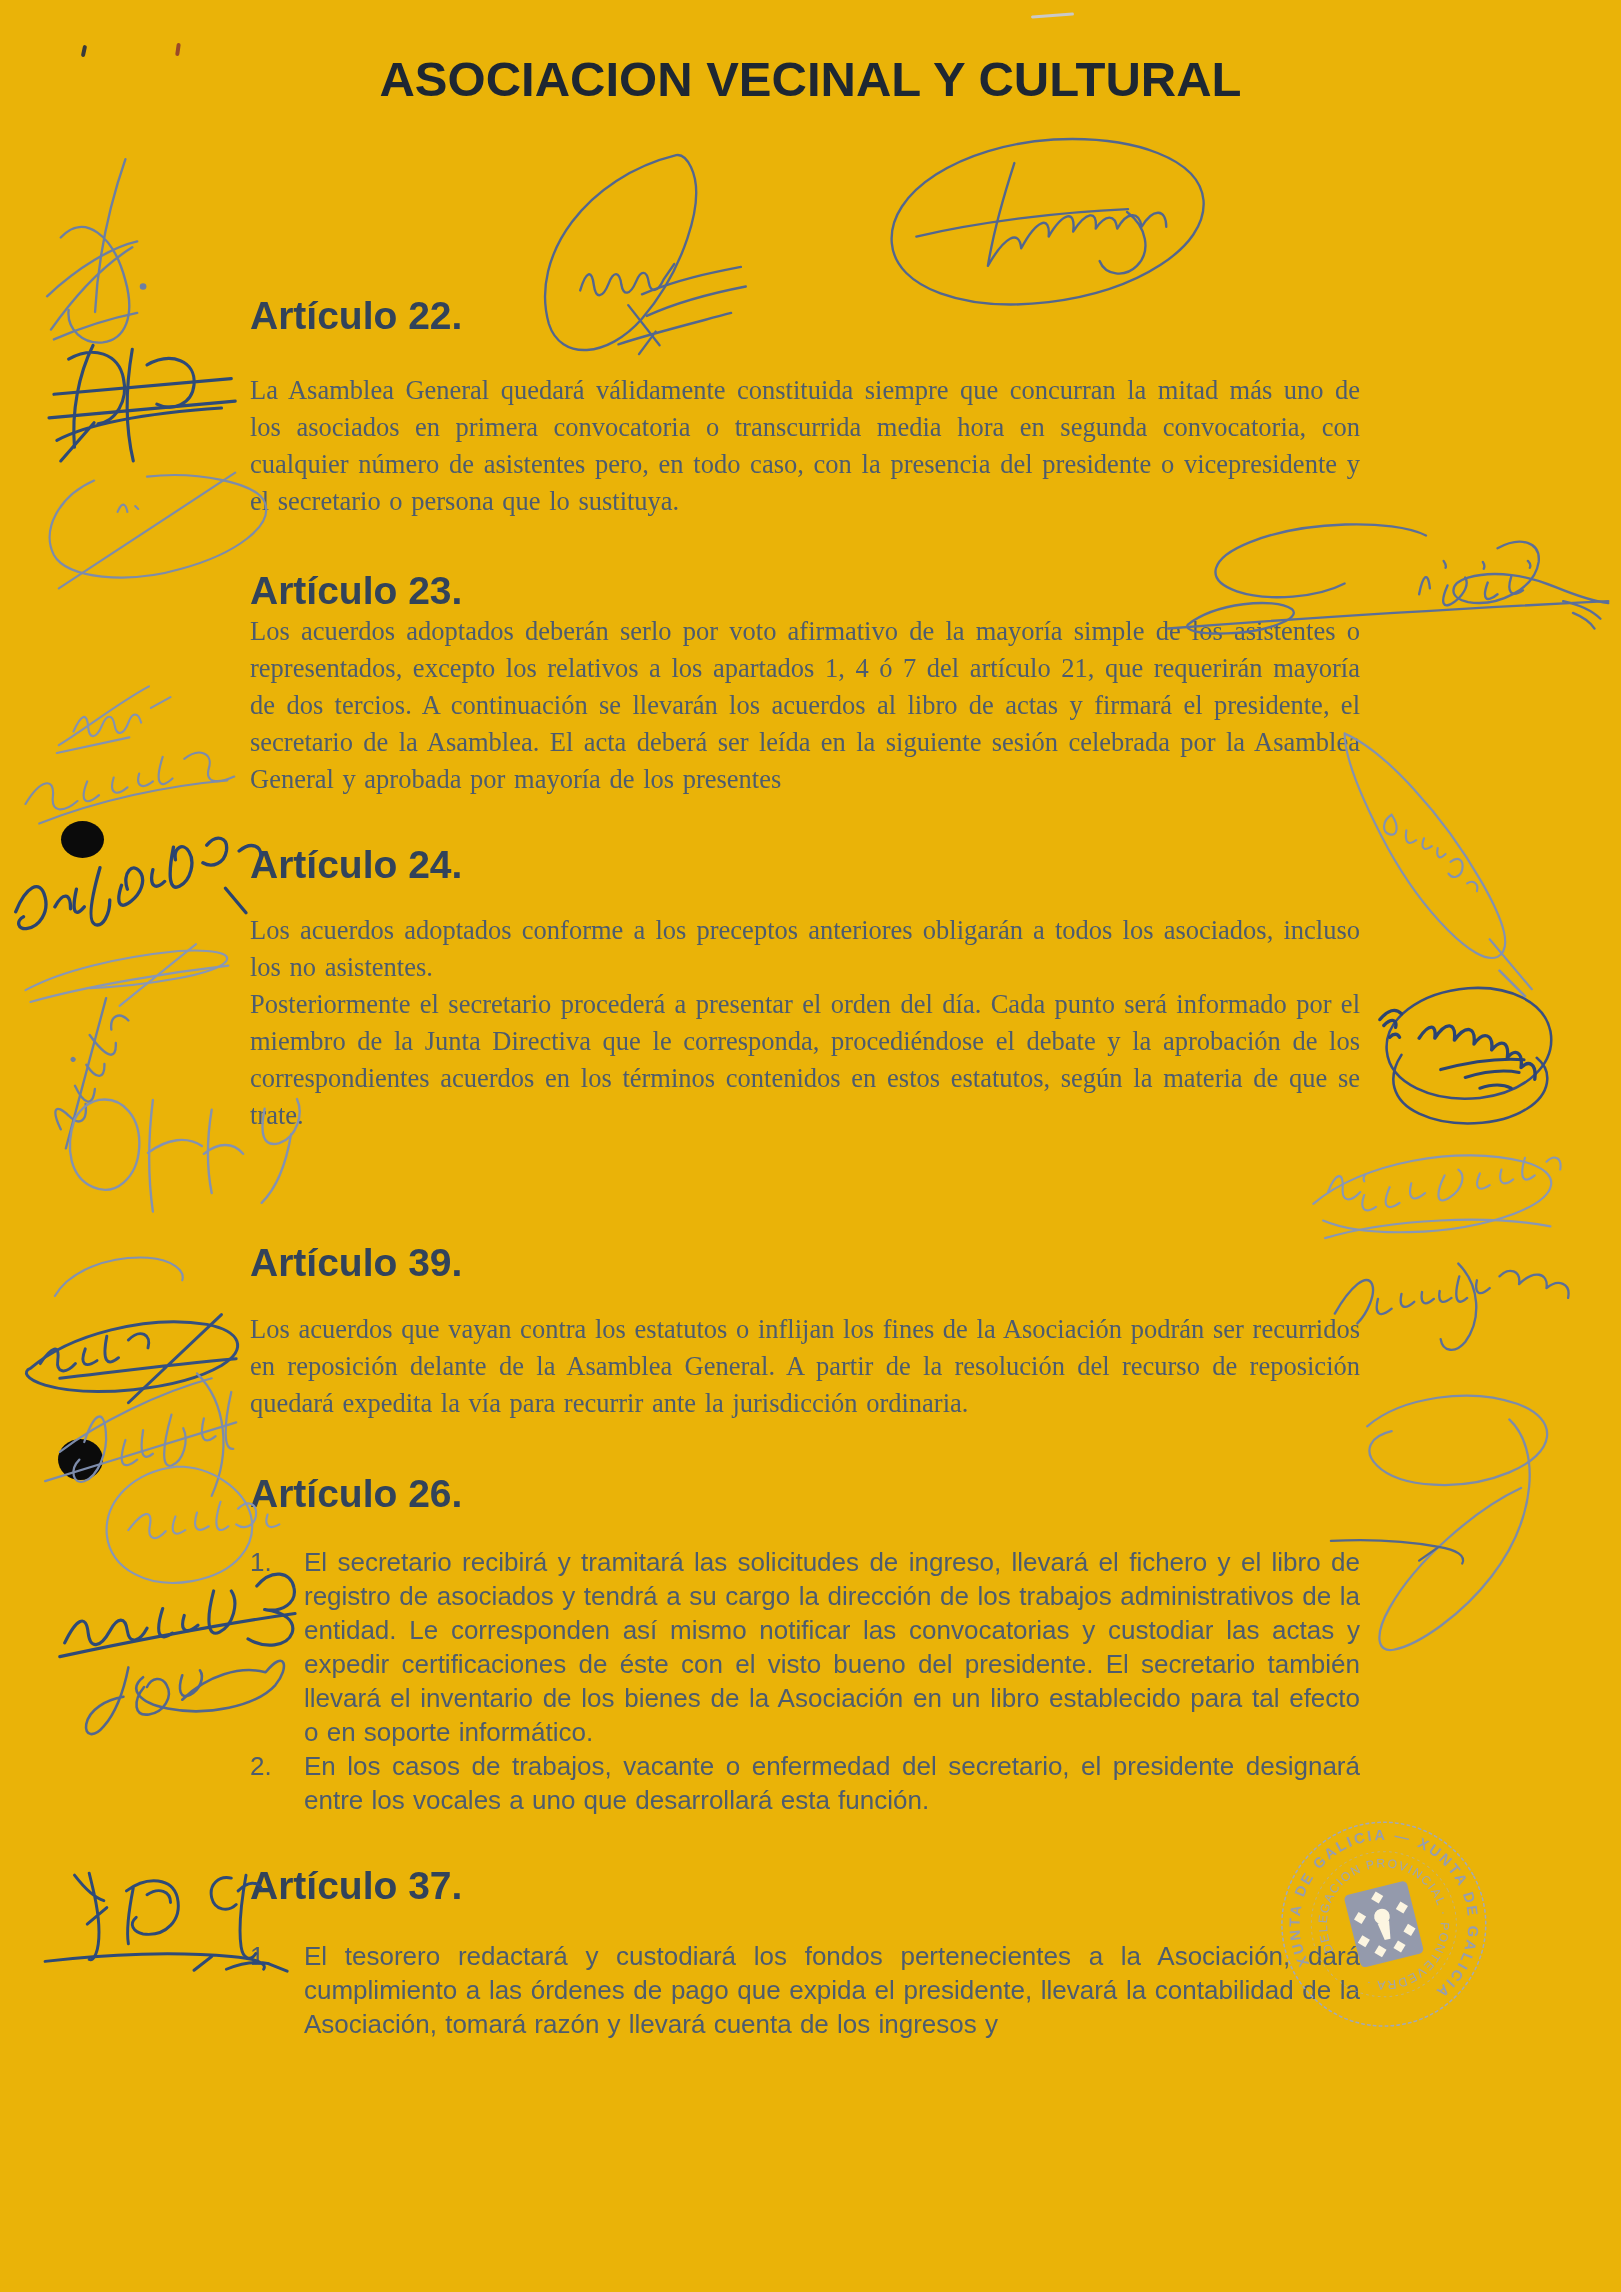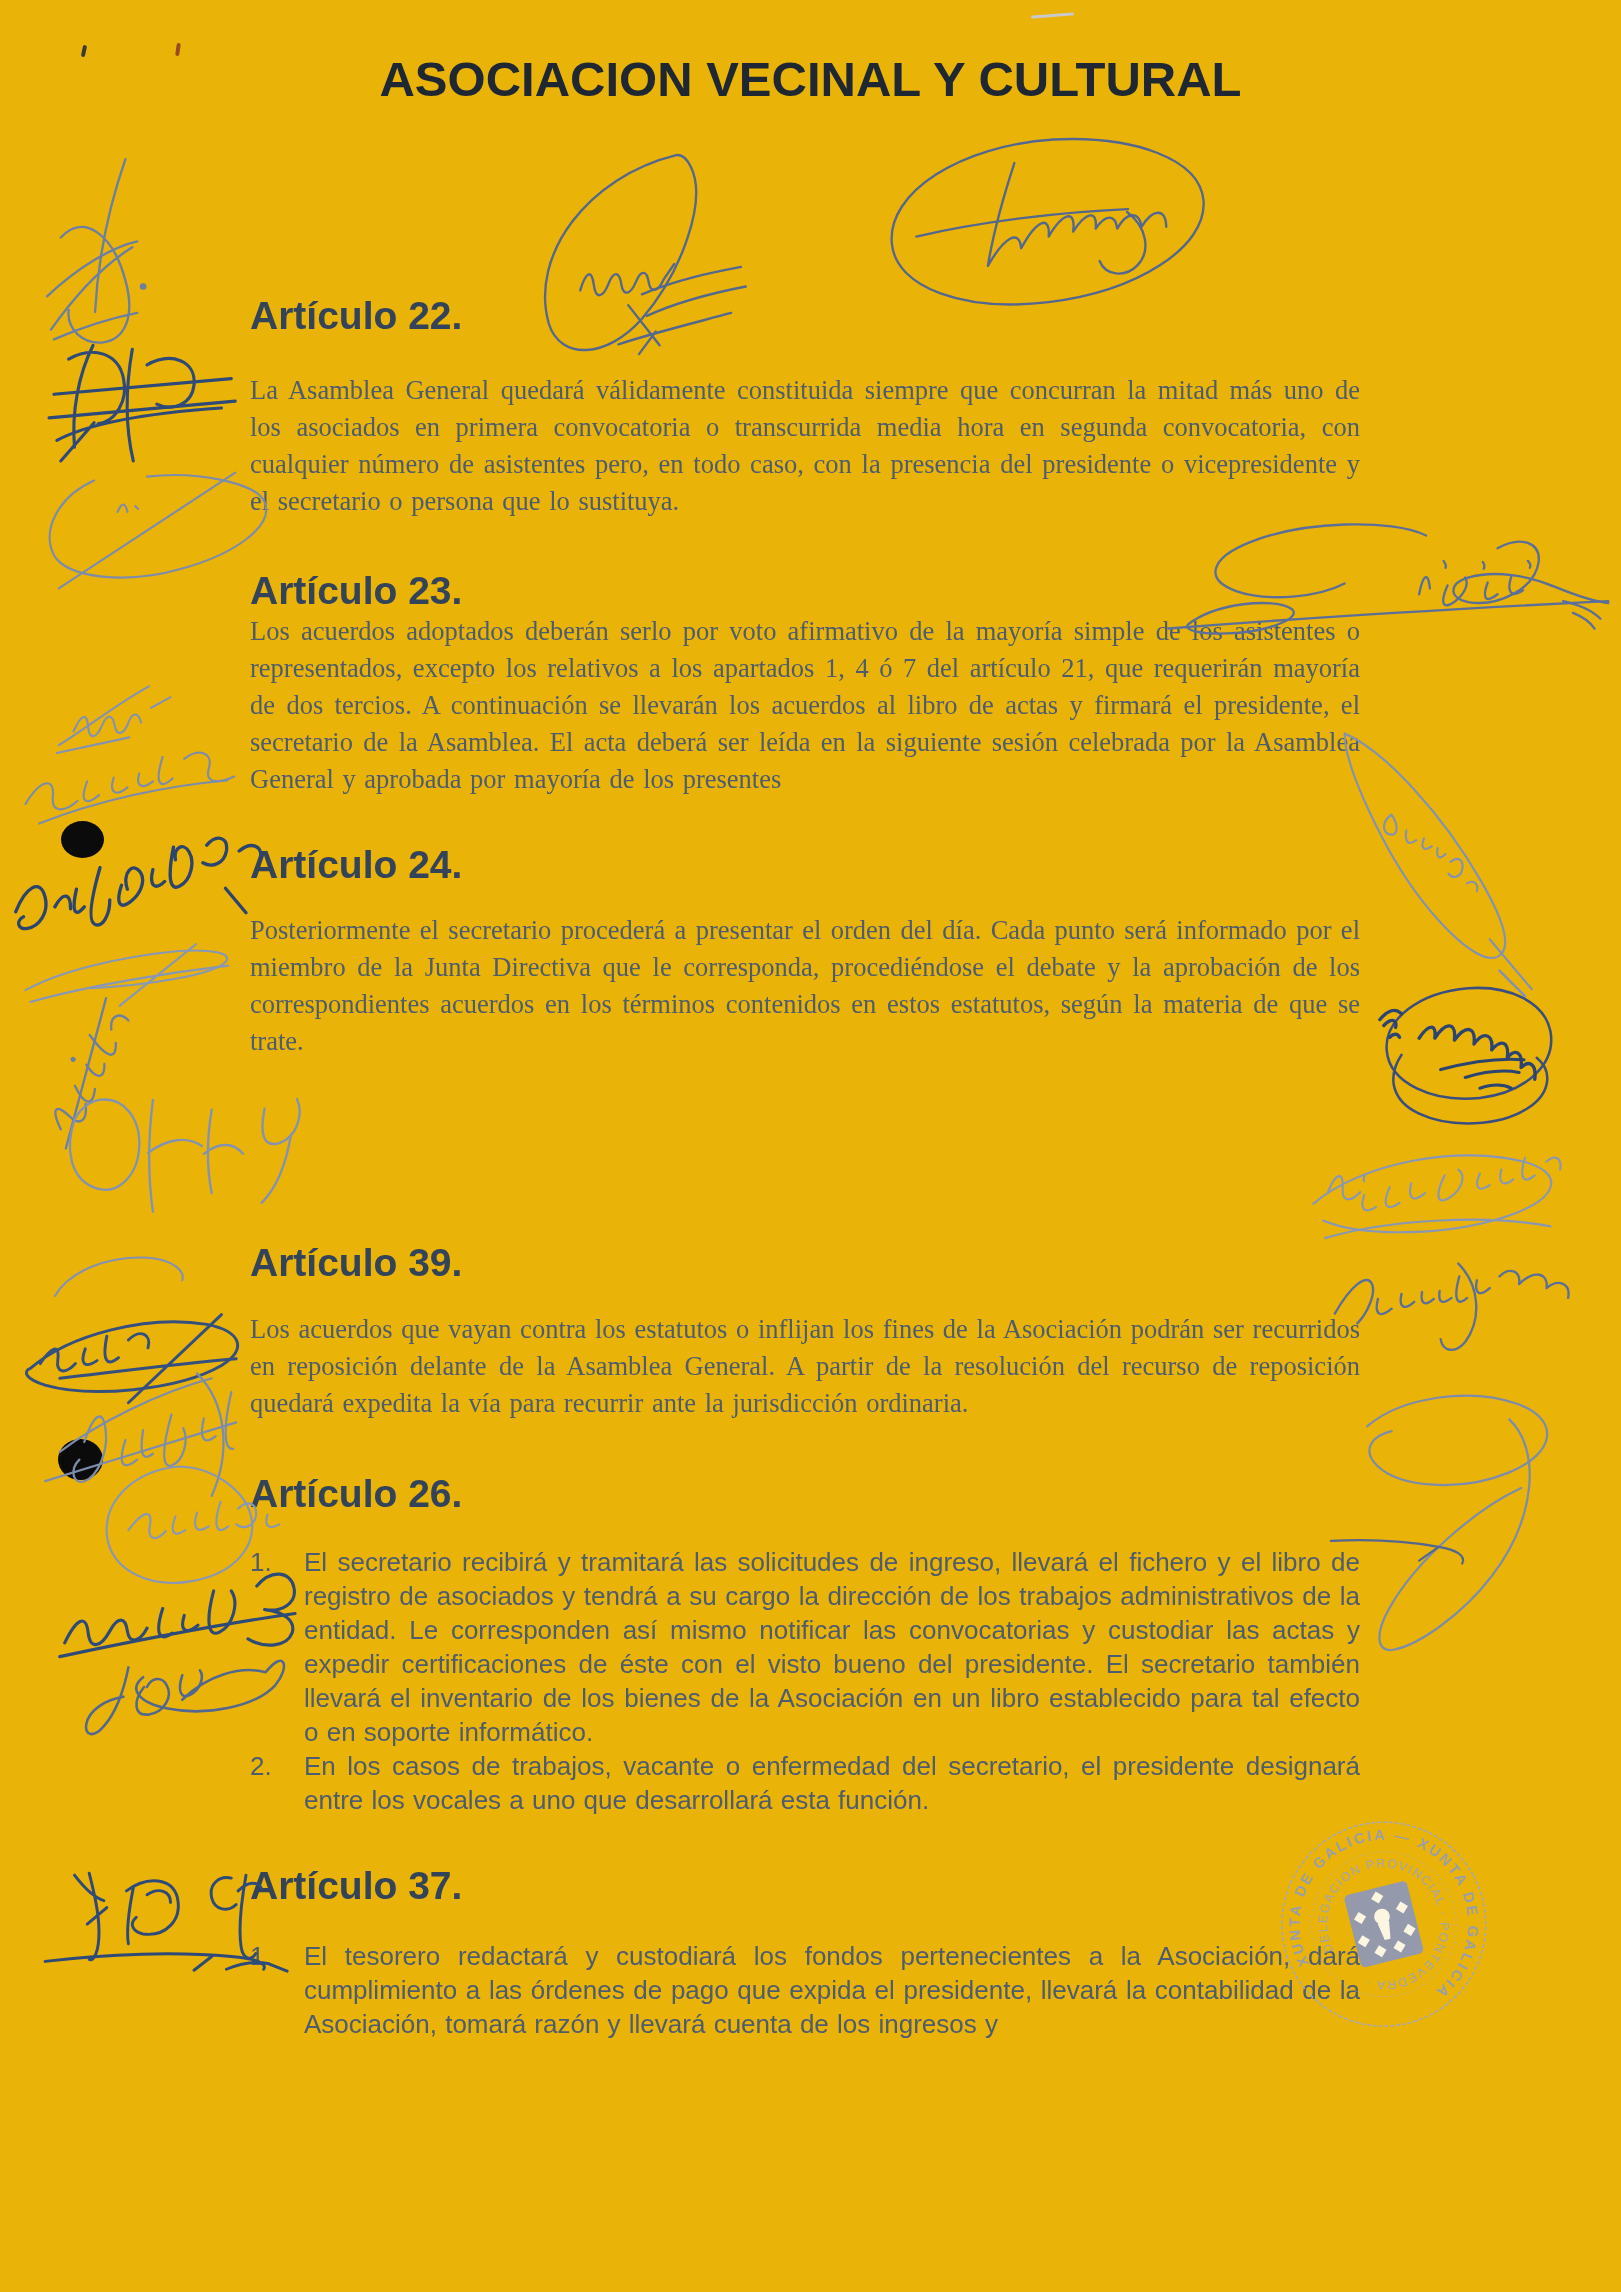--- a/index.html
+++ b/index.html
@@ -50,20 +50,21 @@
     <p>La Asamblea General quedará válidamente constituida siempre que concurran la mitad más uno de los asociados en primera convocatoria o transcurrida media hora en segunda convocatoria, con cualquier número de asistentes pero, en todo caso, con la presencia del presidente o vicepresidente y el secretario o persona que lo sustituya.</p>
   </div>
 
   <div class="article-heading" style="top:541px;margin-top:28px;">Artículo 23.</div>
   <div class="body-block" style="top:613px;">
     <p>Los acuerdos adoptados deberán serlo por voto afirmativo de la mayoría simple de los asistentes o representados, excepto los relativos a los apartados 1, 4 ó 7 del artículo 21, que requerirán mayoría de dos tercios. A continuación se llevarán los acuerdos al libro de actas y firmará el presidente, el secretario de la Asamblea. El acta deberá ser leída en la siguiente sesión celebrada por la Asamblea General y aprobada por mayoría de los presentes</p>
   </div>
 
   <div class="article-heading" style="top:843px;">Artículo 24.</div>
   <div class="body-block" style="top:912px;">
+    <p>Los acuerdos adoptados conforme a los preceptos anteriores obligarán a todos los asociados, incluso los no asistentes.</p>
     <p>Posteriormente el secretario procederá a presentar el orden del día. Cada punto será informado por el miembro de la Junta Directiva que le corresponda, procediéndose el debate y la aprobación de los correspondientes acuerdos en los términos contenidos en estos estatutos, según la materia de que se trate.</p>
   </div>
 
   <div class="article-heading" style="top:1241px;">Artículo 39.</div>
   <div class="body-block" style="top:1311px;">
     <p>Los acuerdos que vayan contra los estatutos o inflijan los fines de la Asociación podrán ser recurridos en reposición delante de la Asamblea General. A partir de la resolución del recurso de reposición quedará expedita la vía para recurrir ante la jurisdicción ordinaria.</p>
   </div>
 
   <div class="article-heading" style="top:1472px;">Artículo 26.</div>
   <div class="list-block" style="top:1545px;">

